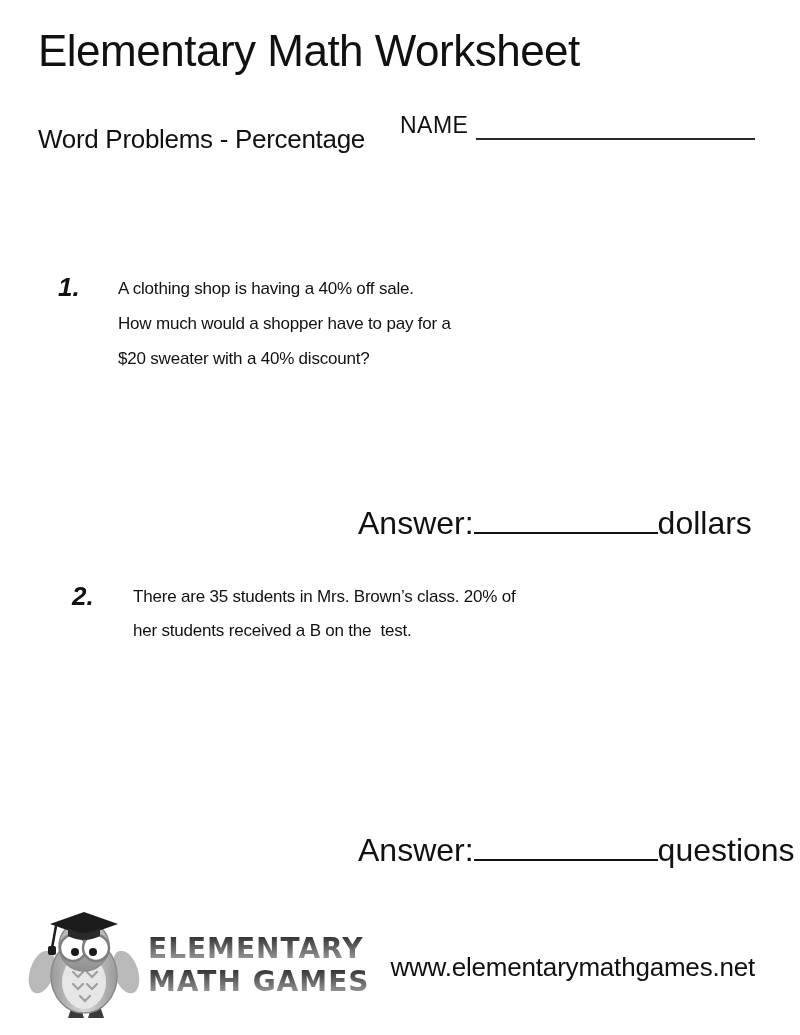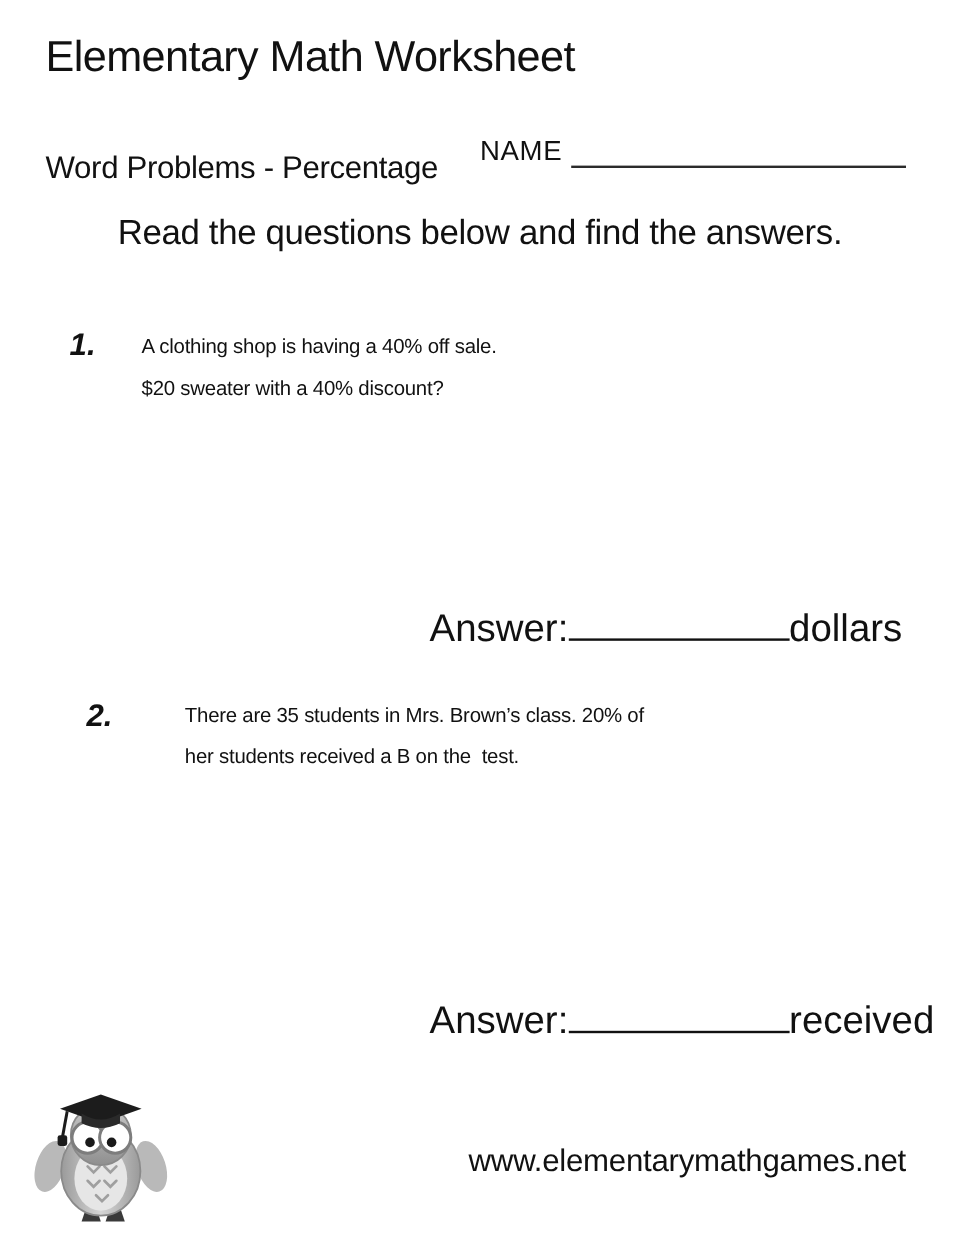--- a/index.html
+++ b/index.html
@@ -7,38 +7,38 @@
     position: relative;
     width: 800px;
     height: 1035px;
     background: #ffffff;
     color: #111111;
     font-family: "Liberation Sans", sans-serif;
     overflow: hidden;
   }
 
   
-  .title1 { position: absolute; left: 38px; top: 26px;  font-size: 36px; letter-spacing: -0.5px; white-space: nowrap; }
+  .title1 { position: absolute; left: 38px; top: 26px;  font-size: 44px; letter-spacing: -0.5px; white-space: nowrap; }
   .title2 { position: absolute; left: 38px; top: 64px;  font-size: 31px; letter-spacing: -0.5px; white-space: nowrap; }
   .subtitle { position: absolute; left: 38px; top: 108px; font-size: 26px; letter-spacing: -0.3px; white-space: nowrap; margin-top: 16px; }
   .name-label { position: absolute; left: 400px; top: 112px; font-size: 23px; letter-spacing: 0.5px; }
   .name-line { position: absolute; left: 476px; top: 110px; width: 279px; height: 28px;
                border-bottom: 2px solid #2b2b2b; }
 
   
   .instruction { position: absolute; left: 0; top: 178px; width: 100%; text-align: center;
                  font-size: 29px; letter-spacing: -0.3px; white-space: nowrap; }
 
   
   .qnum { position: absolute; font-size: 26px; font-weight: bold; font-style: italic; }
   .qnum1 { left: 58px;  top: 272px; }
   .qnum2 { left: 72px;  top: 581px; }
   .qtext { position: absolute; font-size: 17px; letter-spacing: -0.2px; }
   .qtext1 { left: 118px; top: 271px; line-height: 35px; }
-  .qtext2 { left: 133px; top: 580px; line-height: 34px; margin-left: 21px; }
+  .qtext2 { left: 133px; top: 580px; line-height: 34px; }
   .qline { white-space: pre; }
 
   
   .answer { position: absolute; font-size: 32px; white-space: nowrap; }
   .answer1 { left: 358px; top: 505px; }
   .answer2 { left: 358px; top: 832px; }
   .blank { display: inline-block; width: 184px; border-bottom: 2px solid #111111; }
 
   
   .logo { position: absolute; left: 26px; top: 910px; display: flex; align-items: center; }
@@ -66,38 +66,38 @@
 </head>
 <body>
 
 <div class="page">
 
   <div class="title1">Elementary Math Worksheet</div>
   <div class="subtitle">Word Problems - Percentage</div>
   <div class="name-label">NAME</div>
   <div class="name-line"></div>
 
-  <div class="instruction">Read the questions below and find the answers.</div>
 
   <div class="qnum qnum1">1.</div>
   <div class="qtext qtext1">
     <div class="qline">A clothing shop is having a 40% off sale.</div>
+    <div class="qline">How much would a shopper have to pay for a</div>
     <div class="qline">$20 sweater with a 40% discount?</div>
   </div>
   <div class="answer answer1">
     <span>Answer:</span><span class="blank"></span><span>dollars</span>
   </div>
 
   <div class="qnum qnum2">2.</div>
   <div class="qtext qtext2">
     <div class="qline">There are 35 students in Mrs. Brown’s class. 20% of</div>
     <div class="qline">her students received a B on the  test.</div>
   </div>
   <div class="answer answer2">
-    <span>Answer:</span><span class="blank"></span><span>received</span>
+    <span>Answer:</span><span class="blank"></span><span>questions</span>
   </div>
 
   <div class="logo">
     <svg class="owl" viewBox="0 0 120 110" xmlns="http://www.w3.org/2000/svg">
       <defs>
         <linearGradient id="bodyGrad" x1="0" y1="0" x2="1" y2="0">
           <stop offset="0" stop-color="#9a9a9a"></stop>
           <stop offset="0.5" stop-color="#d6d6d6"></stop>
           <stop offset="1" stop-color="#9a9a9a"></stop>
         </linearGradient>
@@ -131,17 +131,21 @@
       <circle cx="70" cy="38" r="13" fill="#ffffff" stroke="#7d7d7d" stroke-width="2.5"></circle>
       <circle cx="49" cy="42" r="4" fill="#1a1a1a"></circle>
       <circle cx="67" cy="42" r="4" fill="#1a1a1a"></circle>
 
       <path d="M58 2 L92 14 L58 26 L24 14 Z" fill="#1c1c1c"></path>
       <path d="M42 18 Q58 28 74 18 L74 26 Q58 34 42 26 Z" fill="#2a2a2a"></path>
 
       <path d="M30 16 L26 38" stroke="#1c1c1c" stroke-width="2.5" fill="none"></path>
       <rect x="22" y="36" width="8" height="9" rx="2" fill="#1c1c1c"></rect>
     </svg>
+    <div class="logo-text">
+      <span class="logo-line">ELEMENTARY</span>
+      <span class="logo-line">MATH GAMES</span>
+    </div>
   </div>
 
   <div class="url">www.elementarymathgames.net</div>
 
 </div>
 
 </body></html>

